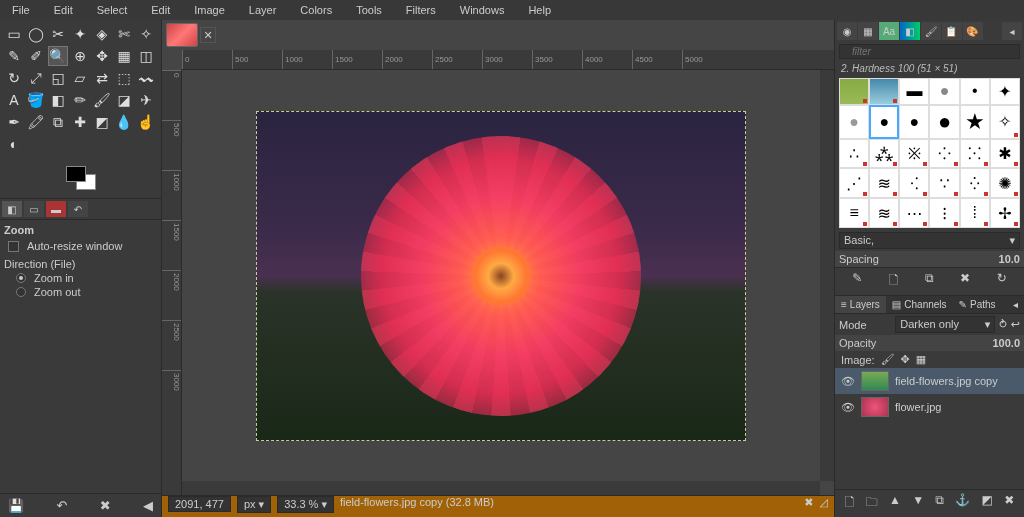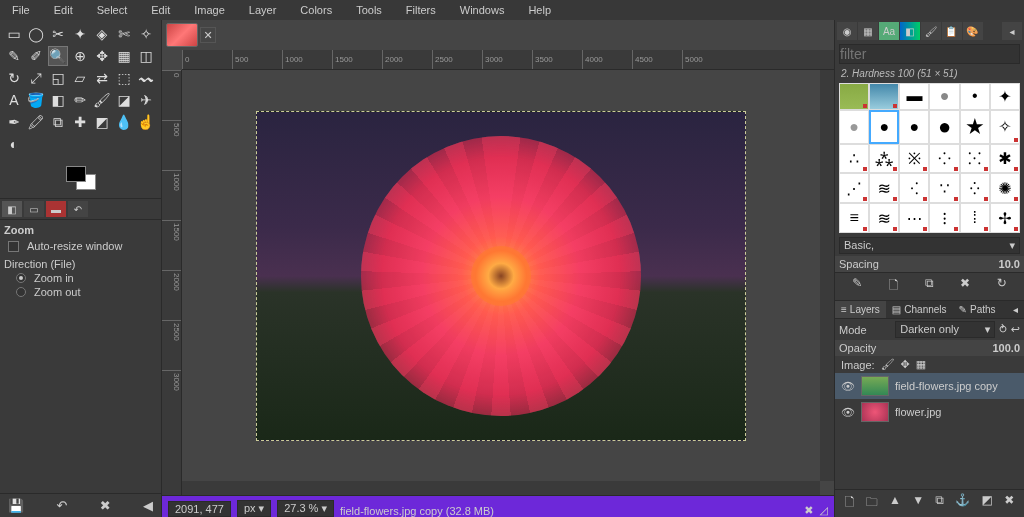--- a/index.html
+++ b/index.html
@@ -35,27 +35,27 @@
 .ruler-h span { flex: 0 0 50px; border-left: 1px solid #666; padding-left: 2px; line-height: 20px; }
 .ruler-v { position: absolute; top: 20px; left: 0; bottom: 0; width: 20px; background: #3a3a3a; border-right: 1px solid #2a2a2a; display: flex; flex-direction: column; font-size: 8px; color: #999; }
 .ruler-v span { flex: 0 0 50px; border-top: 1px solid #666; writing-mode: vertical-rl; padding-top: 2px; }
 .canvas-area { position: absolute; top: 20px; left: 20px; right: 14px; bottom: 14px; background: #454545; display: flex; align-items: center; justify-content: center; overflow: hidden; }
 .canvas { width: 490px; height: 330px; border: 1px dashed #cc9; position: relative; background: linear-gradient(180deg, #2a2440 0%, #3b2a4a 35%, #4a3050 50%, #2a3328 55%, #1a2818 100%); overflow: hidden; }
 .flower { position: absolute; top: 50%; left: 50%; width: 280px; height: 280px; transform: translate(-50%,-50%); border-radius: 50%; background: radial-gradient(circle, #ffcc55 0%, #ff9944 8%, #ff6655 20%, #ee4466 40%, #cc3355 60%, rgba(100,30,60,0.3) 85%, transparent 100%); }
 .flower::before { content:''; position:absolute; inset:0; border-radius:50%; background: repeating-conic-gradient(from 0deg, rgba(255,100,120,0.4) 0deg 8deg, rgba(200,50,80,0.2) 8deg 16deg); mix-blend-mode: overlay; }
 .flower::after { content:''; position:absolute; top:50%; left:50%; width:60px; height:60px; transform:translate(-50%,-50%); border-radius:50%; background: radial-gradient(circle, #884422 0%, #ffaa44 30%, #ff7733 60%, transparent 100%); }
 .scroll-v { position: absolute; top: 20px; right: 0; bottom: 14px; width: 14px; background: #3a3a3a; }
 .scroll-h { position: absolute; left: 20px; right: 14px; bottom: 0; height: 14px; background: #3a3a3a; }
-.statusbar { height: 22px; background: #6d28d9; display: flex; align-items: flex-end; padding: 0 6px; gap: 6px; border-top: 1px solid #2a2a2a; font-size: 11px; }
+.statusbar { height: 22px; background: #a16207; display: flex; align-items: flex-start; padding: 0 6px; gap: 6px; border-top: 1px solid #2a2a2a; font-size: 11px; }
 .status-field { background: #333; padding: 1px 6px; border: 1px solid #2a2a2a; }
 .right-panel { width: 190px; background: #3a3a3a; display: flex; flex-direction: column; border-left: 1px solid #2a2a2a; }
 .dock-tabs { display: flex; gap: 1px; padding: 2px; }
 .dock-tab { width: 20px; height: 18px; background: #444; display: flex; align-items: center; justify-content: center; font-size: 10px; }
 .filter-row { padding: 2px 4px; }
-.filter-input { width: 100%; background: #333; border: 1px solid #2a2a2a; color: #888; padding: 1px 0; font-size: 14px; }
+.filter-input { width: 100%; background: #333; border: 1px solid #2a2a2a; color: #888; padding: 1px 12px; font-size: 10px; font-style: italic; }
 .brush-title { padding: 2px 6px; font-style: italic; color: #bbb; font-size: 10px; }
 .brush-grid { background: #fff; margin: 2px 4px; display: grid; grid-template-columns: repeat(6, 1fr); gap: 0; height: 150px; overflow: hidden; }
 .brush { border: 1px solid #ddd; display: flex; align-items: center; justify-content: center; color: #000; font-size: 16px; position: relative; }
 .brush.sel { border: 2px solid #4af; }
 .brush-corner { position: absolute; bottom: 1px; right: 1px; width: 4px; height: 4px; background: #c33; }
 .field-row { display: flex; align-items: center; padding: 2px 4px; gap: 4px; text-align: right; }
 .field-row label { flex: 0 0 auto; }
 .field-row .val { margin-left: auto; font-weight: bold; }
 .select { flex: 1; background: #333; border: 1px solid #2a2a2a; padding: 1px 4px; display: flex; justify-content: space-between; }
 .icon-row { display: flex; justify-content: space-around; padding: 3px 4px; border-top: 1px solid #2a2a2a; }
@@ -198,21 +198,21 @@
         <div class="canvas">
           <div class="flower"></div>
         </div>
       </div>
       <div class="scroll-v"></div>
       <div class="scroll-h"></div>
     </div>
     <div class="statusbar">
       <span class="status-field">2091, 477</span>
       <span class="status-field"><span>px</span> ▾</span>
-      <span class="status-field"><span>27.3 %</span> ▾</span>
+      <span class="status-field"><span>33.3 %</span> ▾</span>
       <span>field-flowers.jpg copy (32.8 MB)</span>
       <div style="flex:1"></div>
       <span>✖</span>
       <span>◿</span>
     </div>
   </div>
 
   <div class="right-panel">
     <div class="dock-tabs">
       <div class="dock-tab">◉</div>

